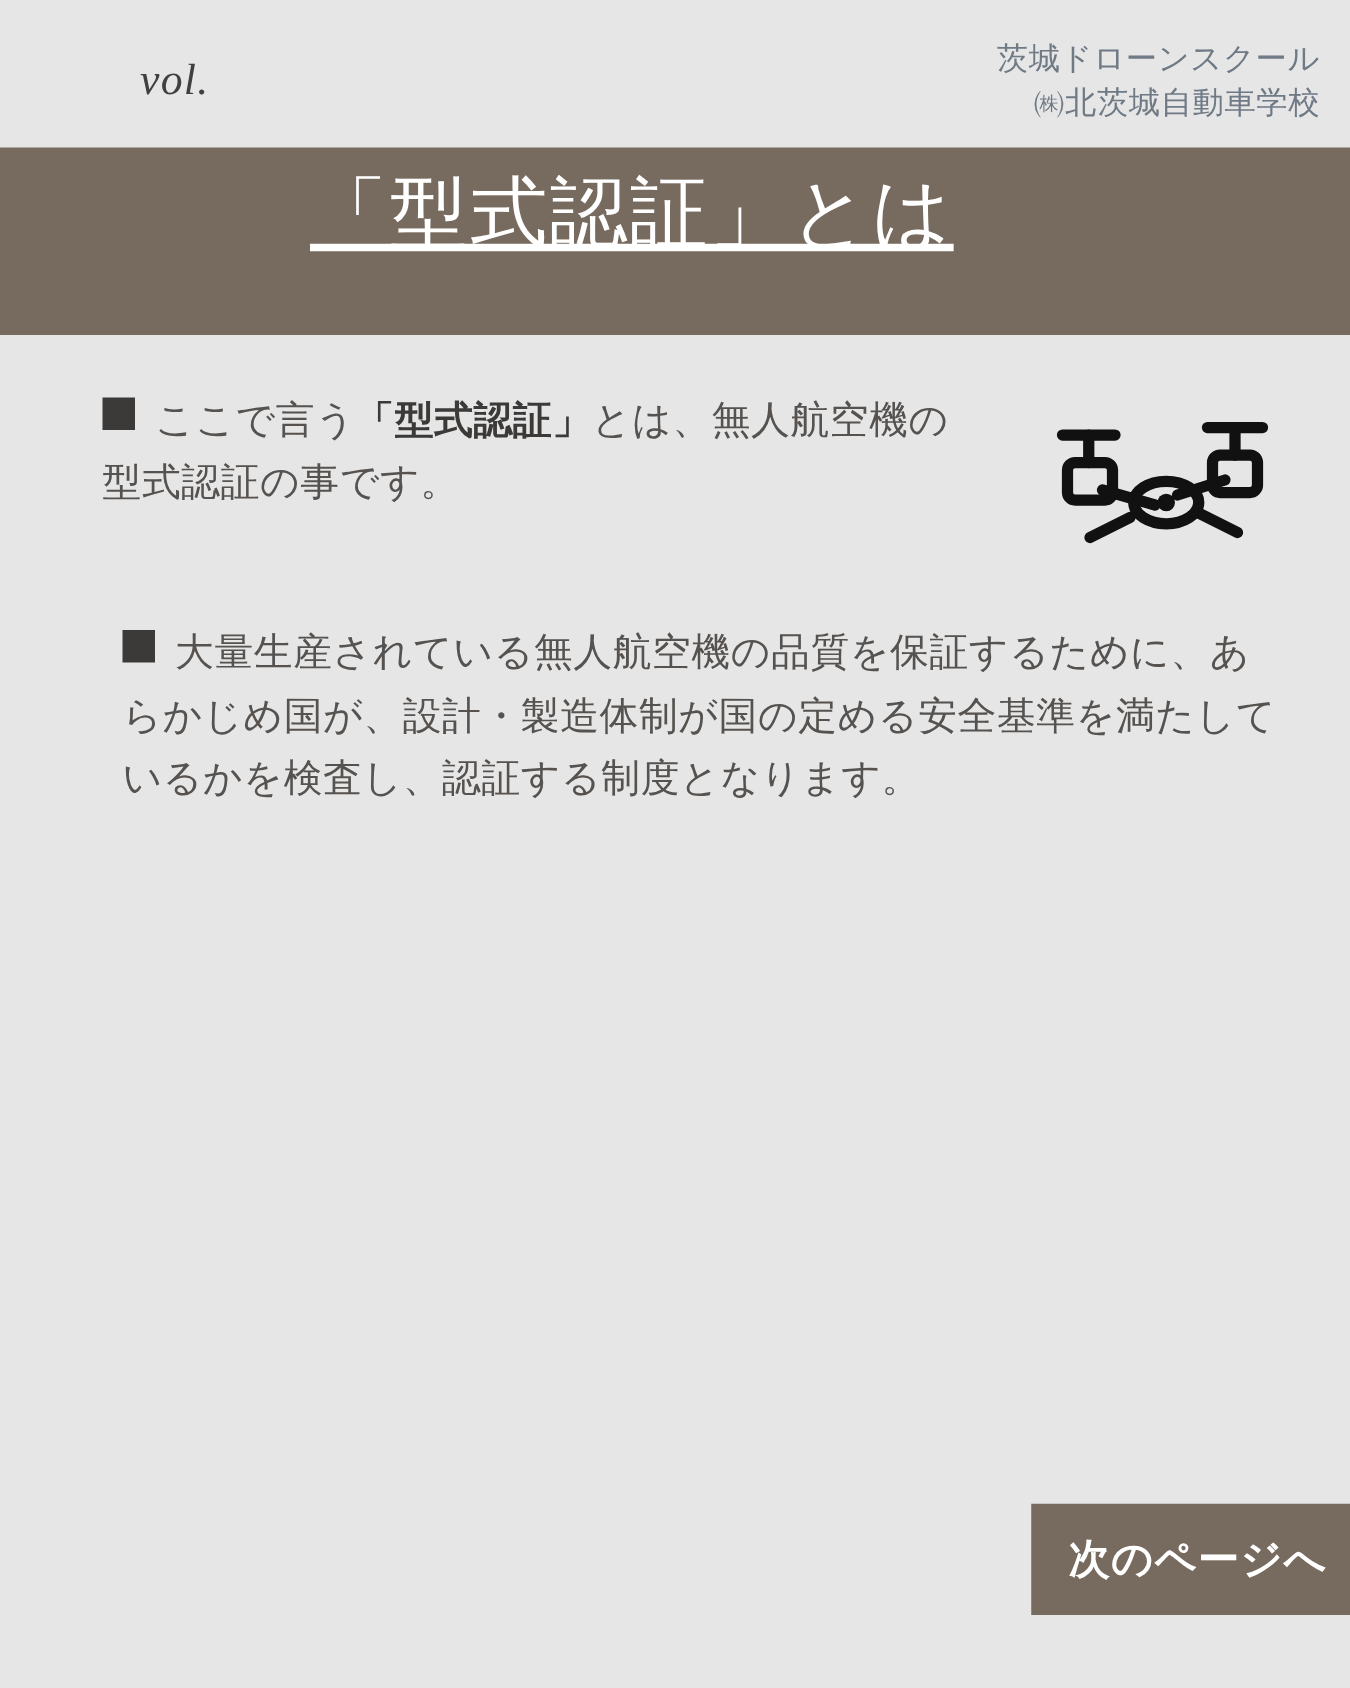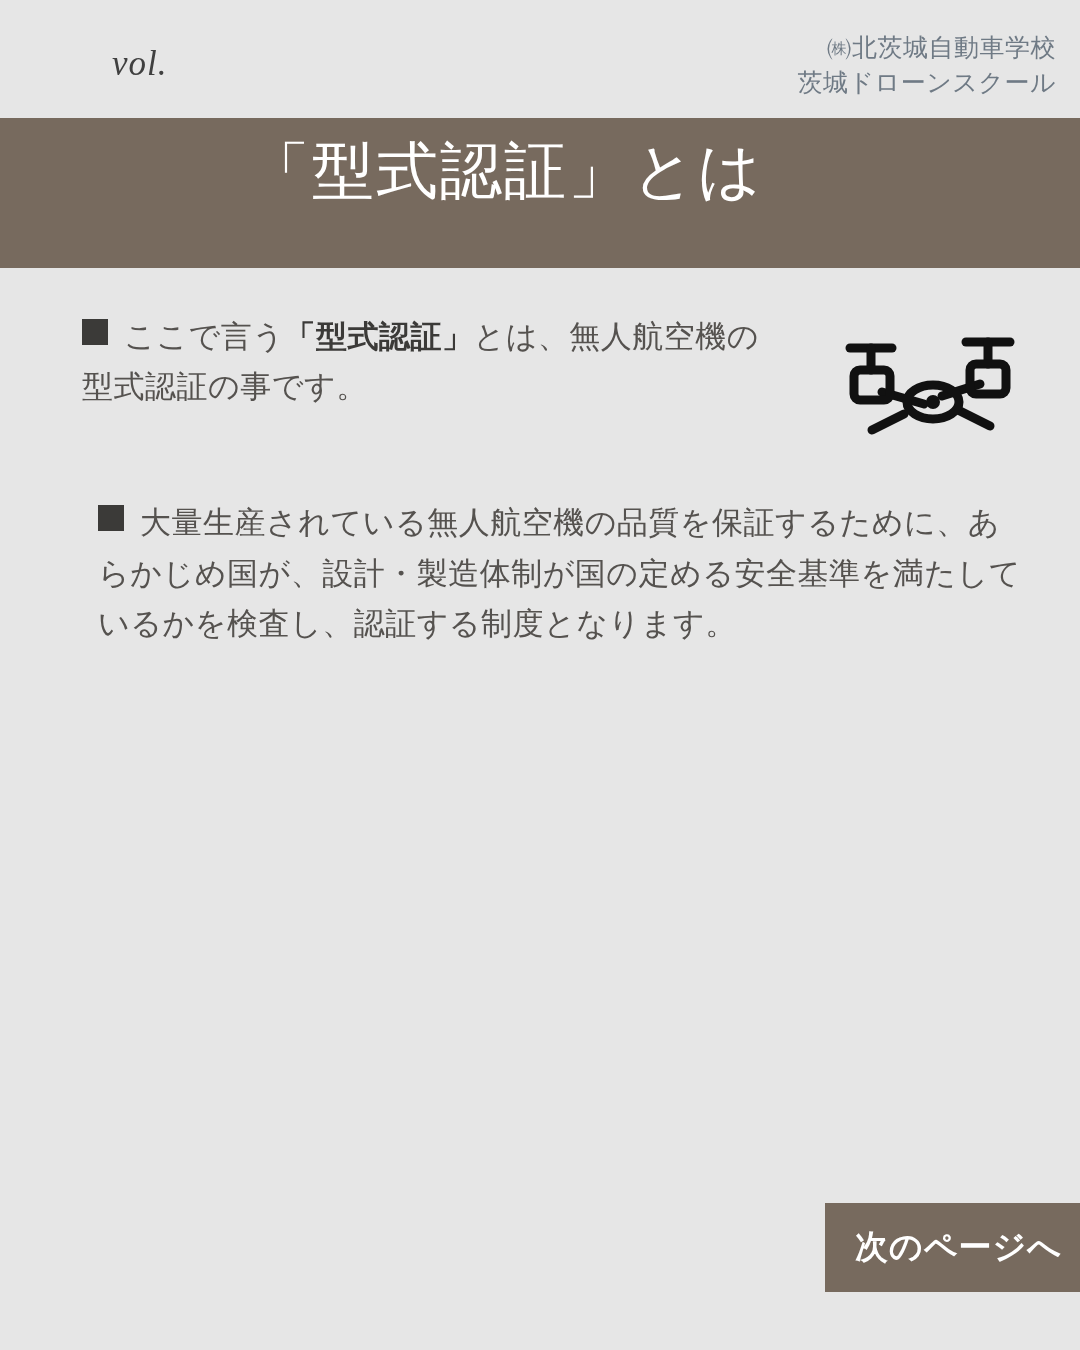--- a/index.html
+++ b/index.html
@@ -79,20 +79,21 @@
     position: absolute;
     left: 248px;
     top: 140px;
     font-family: "Liberation Serif", "DejaVu Serif", serif;
     font-size: 62px;
     line-height: 1;
     color: #ffffff;
     letter-spacing: 2px;
     z-index: 4;
     white-space: nowrap;
+    text-decoration: underline;
   }
 
   
   .content {
     position: relative;
     padding: 46px 56px 0 82px;
     font-size: 31px;
     line-height: 1.62;
     color: #55524f;
     letter-spacing: 0.5px;
@@ -147,22 +148,22 @@
   }
 </style>
 </head>
 <body>
 
 <div class="page">
 
   <div class="top-zone">
 
     <div class="brand">
+      <div>茨城ドローンスクール</div>
       <div>㈱北茨城自動車学校</div>
-      <div>茨城ドローンスクール</div>
     </div>
 
     <div class="vol-label">vol.</div>
 
     <div class="title-band"></div>
 
 
     <div class="title-text">「型式認証」とは</div>
   </div>
 

